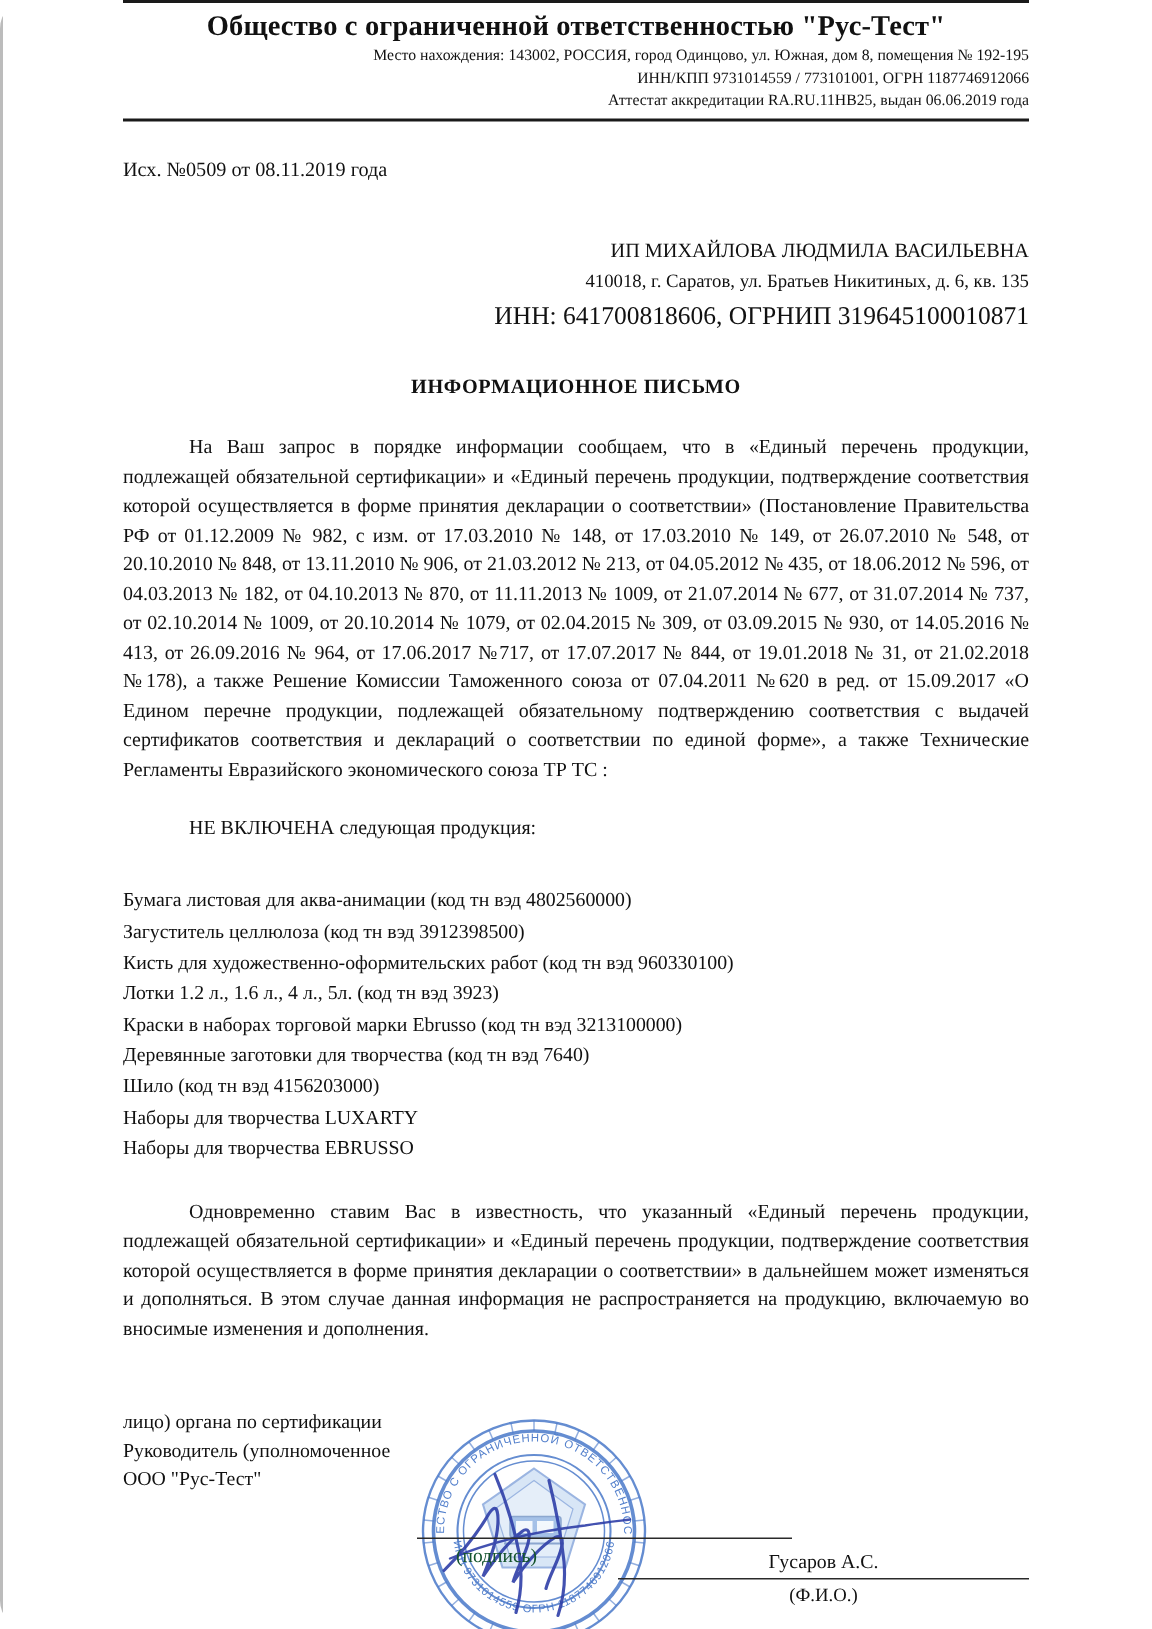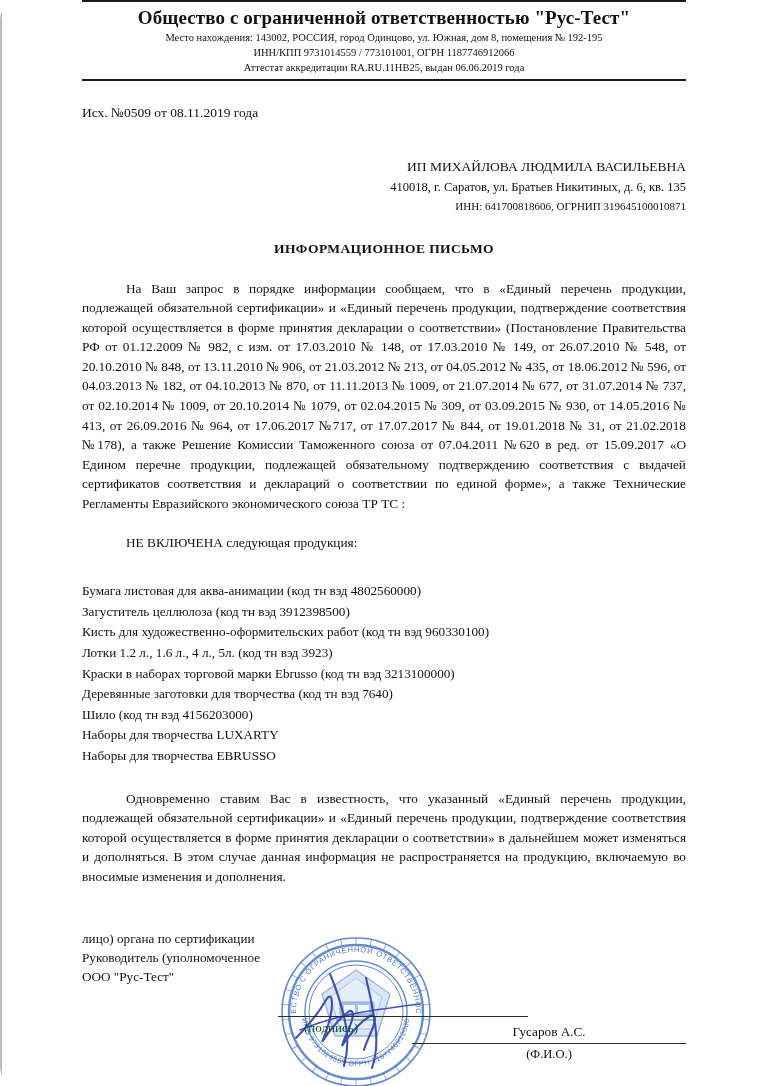--- a/index.html
+++ b/index.html
@@ -53,37 +53,38 @@
     font-size: 19px;
     font-weight: bold;
     letter-spacing: 0.1px;
     line-height: 1.2;
     white-space: nowrap;
   }
   .org-line {
     font-size: 10.5px;
     line-height: 1.45;
     white-space: nowrap;
+    text-align: right;
   }
 
   
   .outgoing {
     font-size: 13.5px;
     margin-top: 24px;
   }
 
   
   .addressee {
     margin-top: 13px;
     text-align: right;
     line-height: 1.55;
   }
   .addressee .a1 { font-size: 13.5px; margin-top: 36px; }
   .addressee .a2 { font-size: 12.5px; }
-  .addressee .a3 { font-size: 11px; }
+  .addressee .a3 { font-size: 17px; }
 
   
   .doc-title {
     margin-top: 26px;
     text-align: center;
     font-size: 13.5px;
     font-weight: bold;
     letter-spacing: 0.4px;
   }
 

